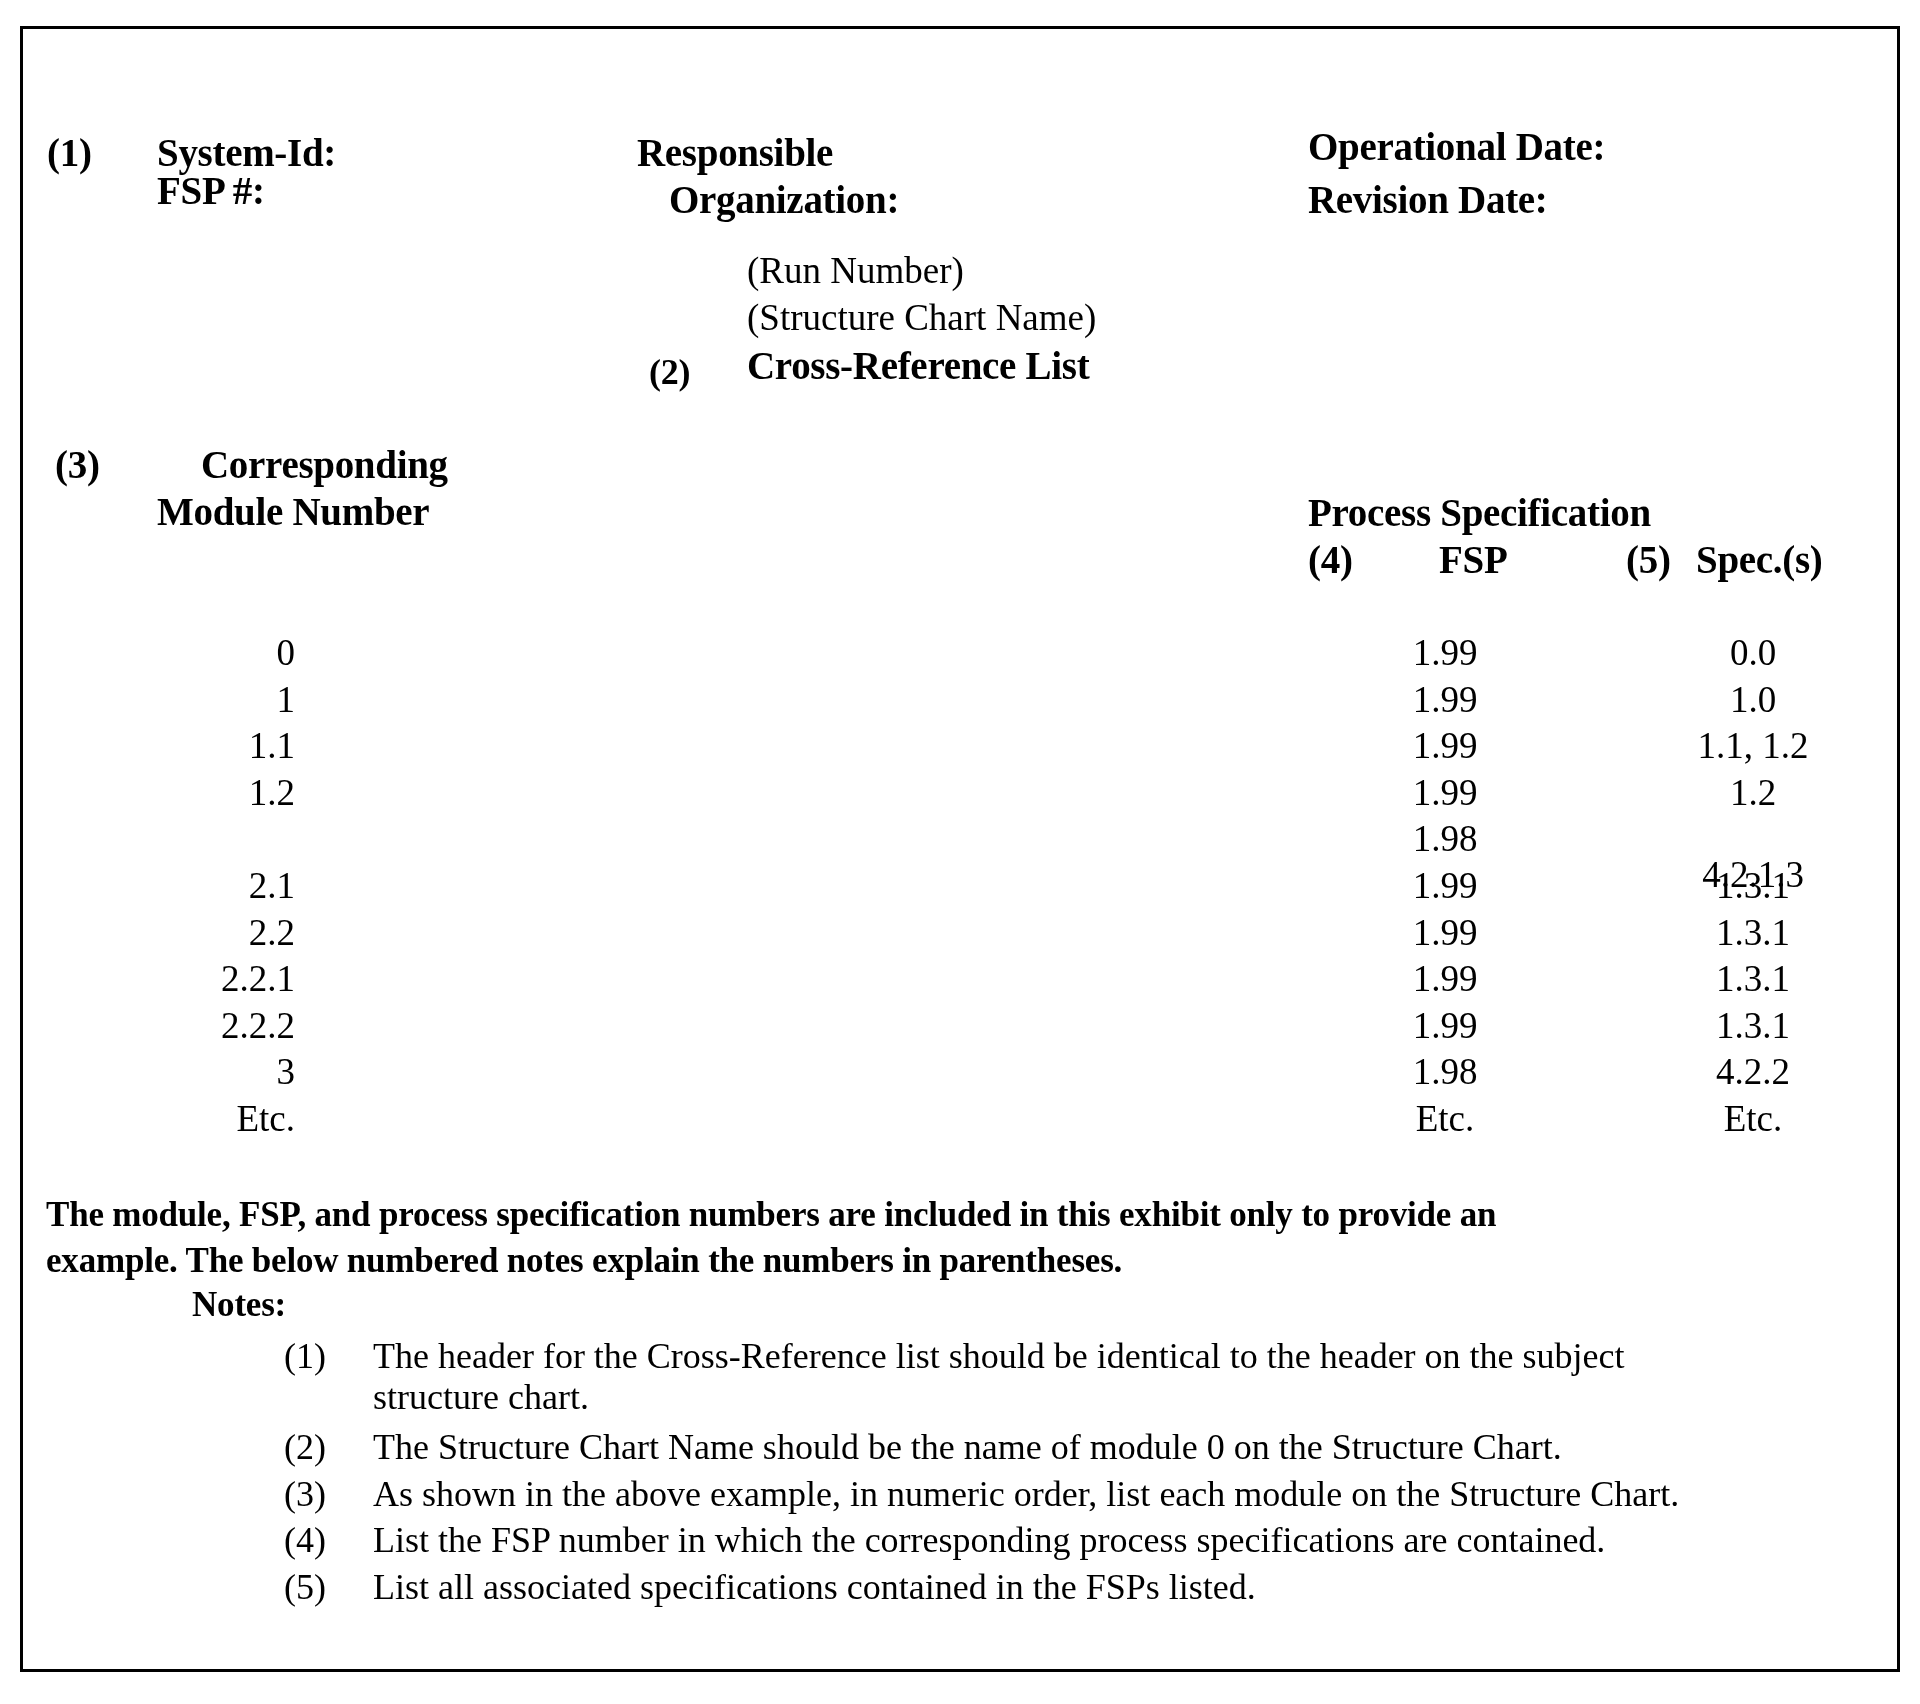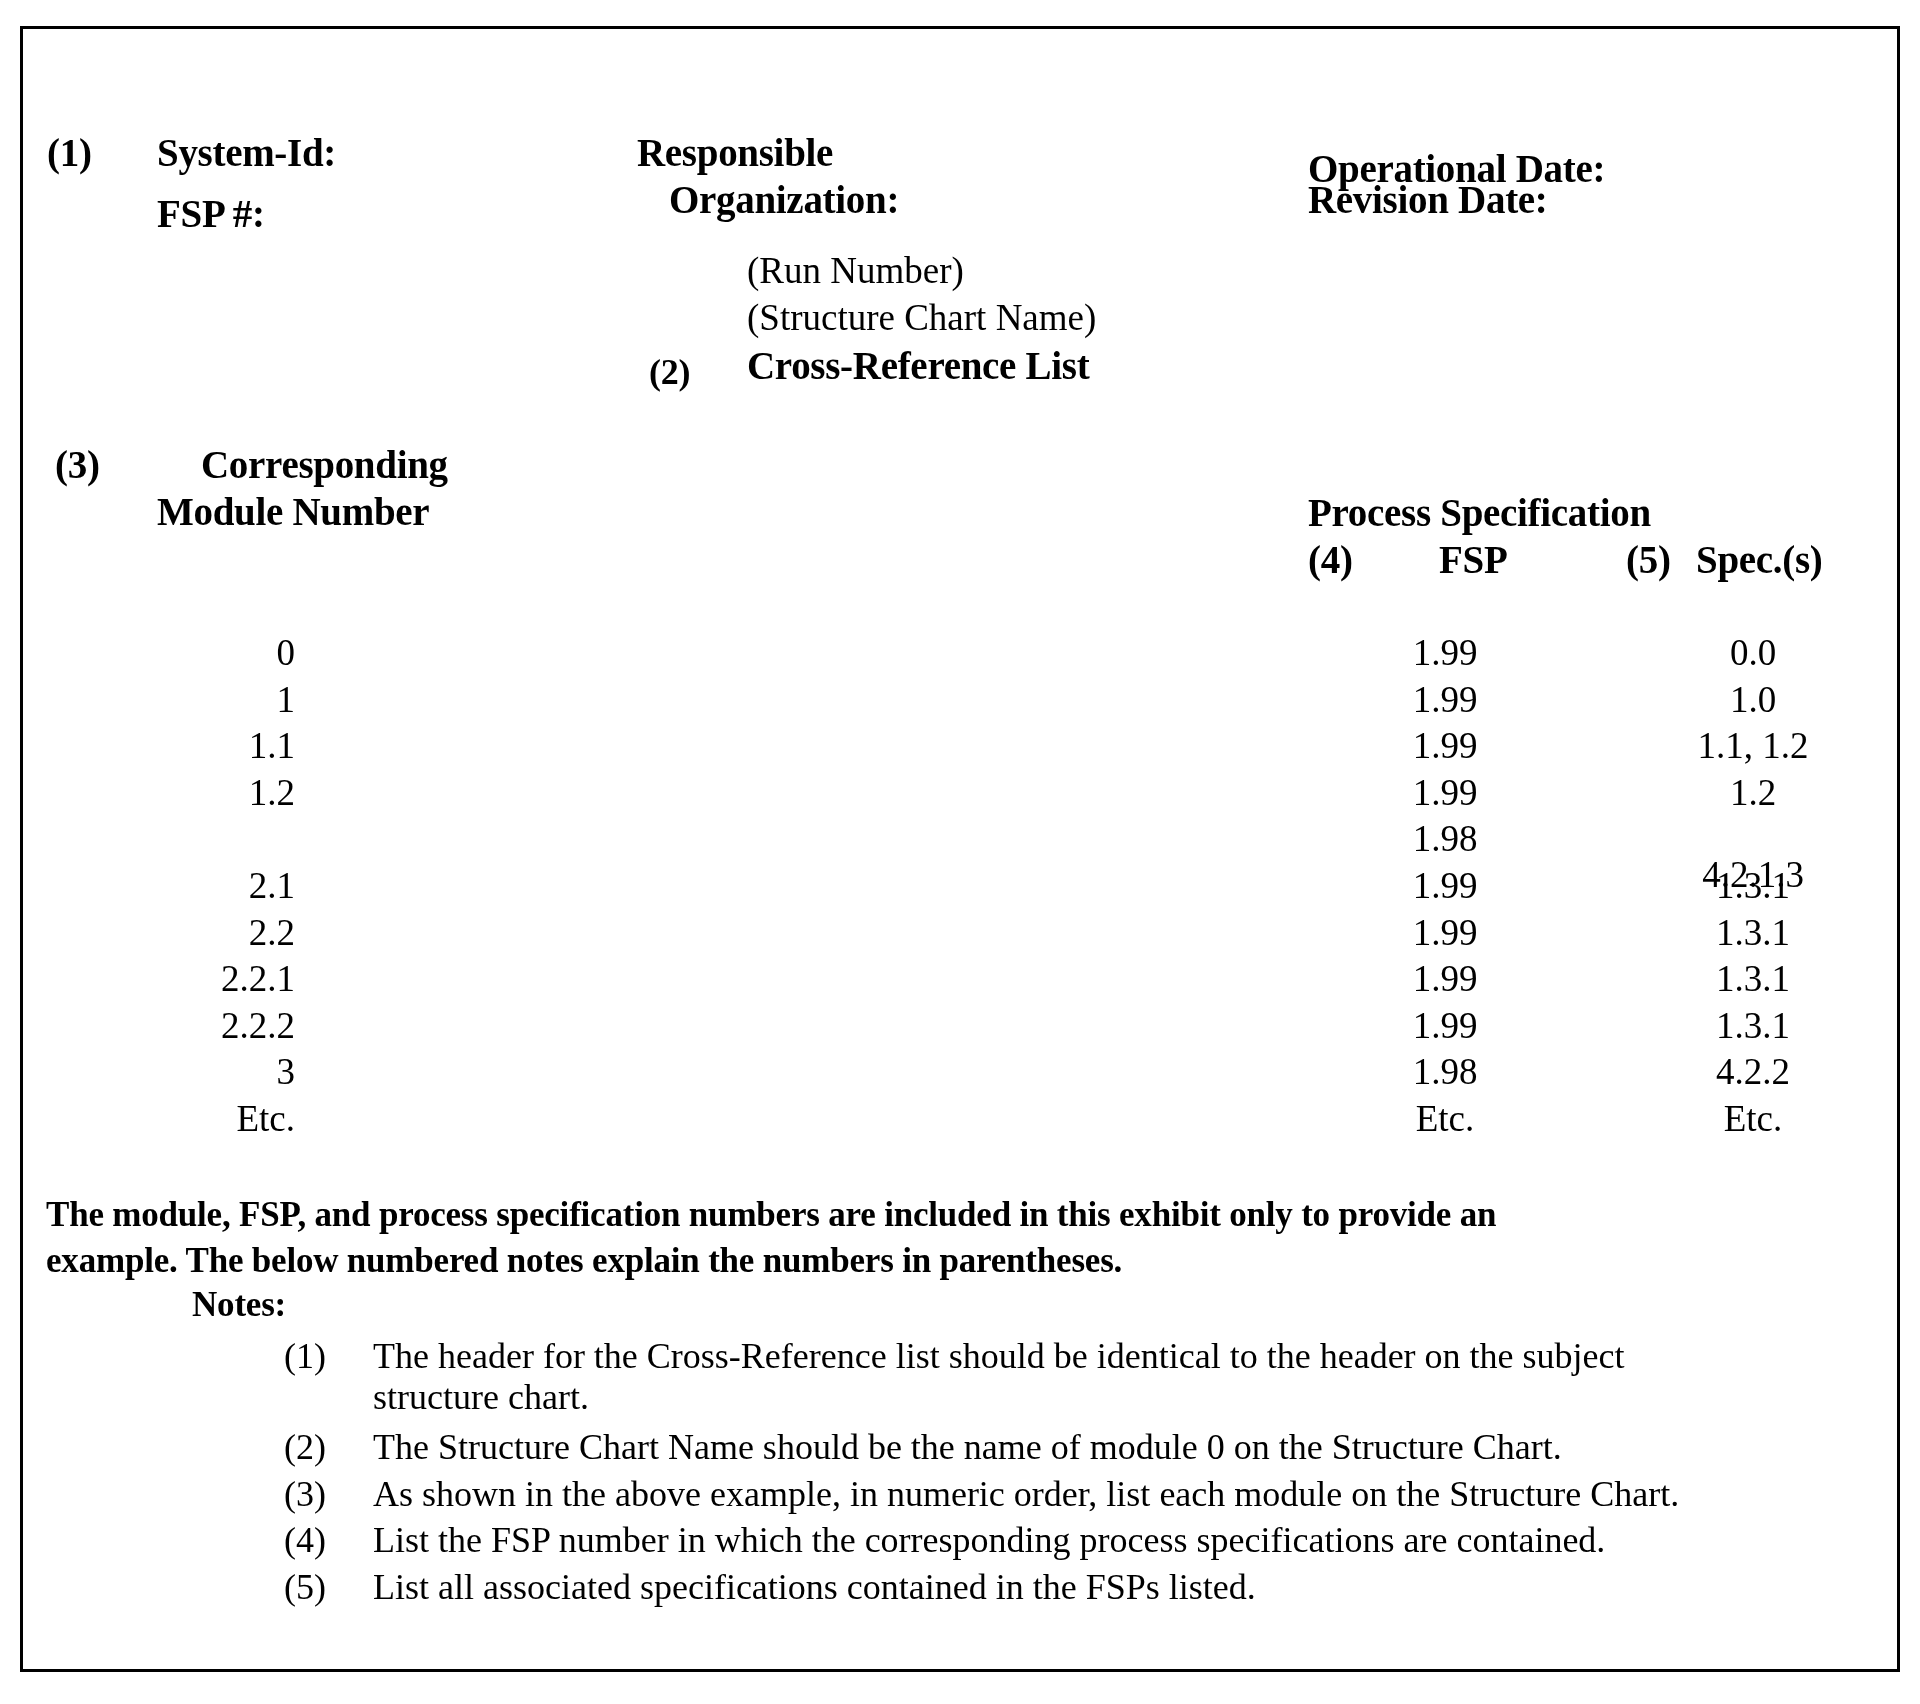--- a/index.html
+++ b/index.html
@@ -18,24 +18,24 @@
   .col-fsp { left: 1385px; width: 120px; }
   .col-spec { left: 1653px; width: 200px; }
 </style>
 </head>
 <body>
 
 <div class="frame"></div>
 
 <div class="t b" style="left:47px; top:130px;">(1)</div>
 <div class="t b" style="left:157px; top:130px;">System-Id:</div>
-<div class="t b" style="left:157px; top:191px;">FSP #:</div>
+<div class="t b" style="left:157px; top:168px;">FSP #:</div>
 <div class="t b" style="left:637px; top:130px;">Responsible</div>
 <div class="t b" style="left:637px; top:177px;margin-left:32px;">Organization:</div>
-<div class="t b" style="left:1308px; top:146px;">Operational Date:</div>
+<div class="t b" style="left:1308px; top:124px;">Operational Date:</div>
 <div class="t b" style="left:1308px; top:177px;">Revision Date:</div>
 
 <div class="t r" style="left:747px; top:248px;">(Run Number)</div>
 <div class="t r" style="left:747px; top:295px;">(Structure Chart Name)</div>
 <div class="t b" style="left:649px; top:349px; font-size:36px;">(2)</div>
 <div class="t b" style="left:747px; top:343px;">Cross-Reference List</div>
 
 <div class="t b" style="left:55px; top:442px;">(3)</div>
 <div class="t b" style="left:157px; top:442px;margin-left:44px;">Corresponding</div>
 <div class="t b" style="left:157px; top:489px;">Module Number</div>

